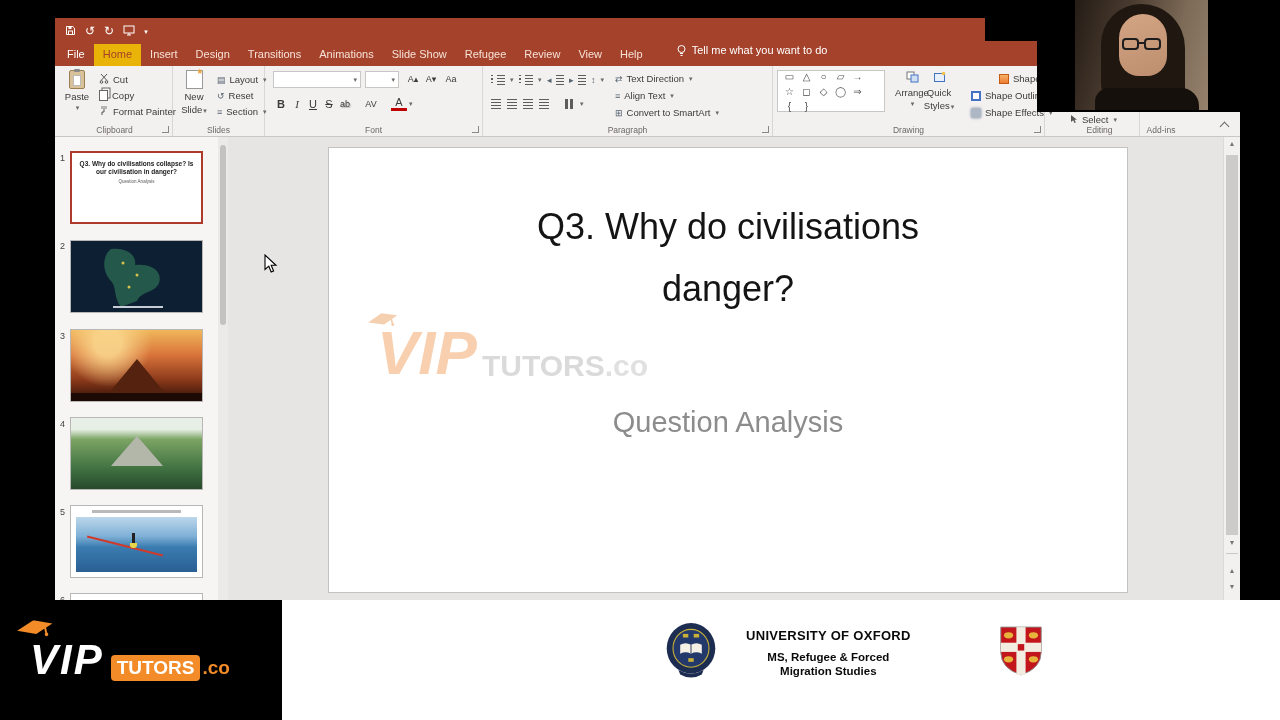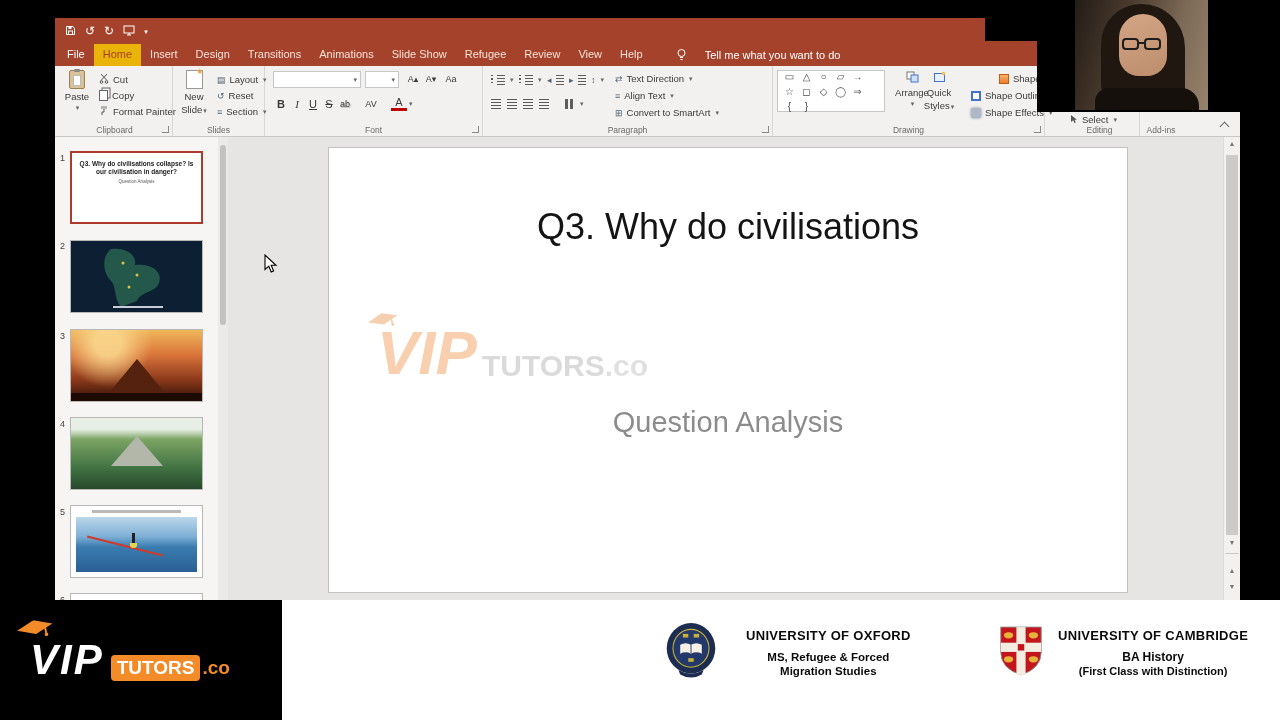--- a/index.html
+++ b/index.html
@@ -9,21 +9,21 @@
   .win{position:absolute;left:55px;top:18px;width:1185px;height:582px;background:#f3f1f0;}
 
   .titlebar{position:absolute;top:0;left:0;right:0;height:26px;background:#a5422b;display:flex;align-items:center;color:#fff;}
   .qat{display:flex;align-items:center;gap:9px;padding-left:10px;z-index:2;}
   .qat .g{color:#fff;font-size:12px;line-height:1;}
   .title-text{position:absolute;left:0;right:200px;text-align:center;font-size:10.5px;color:#fff;}
 
   .tabrow{position:absolute;top:26px;left:0;right:0;height:22px;background:#a5422b;display:flex;align-items:stretch;padding-left:3px;font-size:11px;}
   .tab{padding:4px 9px 3px;color:#f7e2d8;white-space:nowrap;}
   .tab.active{background:#eab308;color:#a5422b;}
-  .tellme{display:flex;align-items:center;gap:18px;margin-left:24px;color:#fff;font-size:11px;white-space:nowrap;}
+  .tellme{display:flex;gap:5px;margin-left:24px;color:#fff;font-size:11px;white-space:nowrap;}
 
   .ribbon{position:absolute;top:48px;left:0;right:0;height:71px;background:#f3f1f0;border-bottom:1px solid #c9c7c5;font-size:9.5px;color:#3b3a39;}
   .grp{position:absolute;top:0;height:70px;border-right:1px solid #d9d7d5;}
   .grp-label{position:absolute;bottom:1px;left:0;right:0;text-align:center;font-size:8.5px;color:#6b6966;}
   .launcher{position:absolute;right:3px;bottom:3px;width:7px;height:7px;border-right:1.3px solid #8a8886;border-bottom:1.3px solid #8a8886;}
   .bigbtn{position:absolute;display:flex;flex-direction:column;align-items:center;gap:2px;text-align:center;}
   .sbtn{position:absolute;display:flex;align-items:center;gap:4px;height:15px;white-space:nowrap;}
   .dd{font-size:7px;color:#6b6966;margin-left:1px;}
   .combo{position:absolute;background:#fff;border:1px solid #c9c7c5;height:17px;display:flex;align-items:center;justify-content:flex-end;padding-right:3px;}
   .fbtn{position:absolute;width:16px;height:16px;text-align:center;font-size:11px;line-height:16px;color:#3b3a39;}
@@ -404,20 +404,21 @@
 
     <div class="panel-scroll">
       <div class="pscroll-thumb"></div>
     </div>
   </div>
 
   <div class="canvas">
     <div class="slide">
       <div class="slide-title">
         <div>Q3. Why do civilisations</div>
+        <div>danger?</div>
       </div>
       <div class="slide-sub">Question Analysis</div>
       <div class="wm">
         <span class="wm-cap"><svg width="30" height="20" viewBox="0 0 36 22">
               <polygon points="18,0 36,7 18,14 0,7" fill="#e89a55"></polygon>
               <path d="M28 9 v6" stroke="#e89a55" stroke-width="2" fill="none"></path>
               <circle cx="28" cy="16.5" r="1.8" fill="#e89a55"></circle>
             </svg></span>
         <span class="wm-vip">VIP</span>
         <span class="wm-tut">TUTORS</span>
@@ -489,25 +490,20 @@
         <path d="M3 3 H47 V30 Q47 48 25 55 Q3 48 3 30 Z" fill="#c3161c" stroke="#8e8e8e" stroke-width="1"></path>
         <rect x="20" y="3" width="10" height="52" fill="#f3ece0"></rect>
         <rect x="3" y="20" width="44" height="10" fill="#f3ece0"></rect>
         <ellipse cx="11.5" cy="12" rx="5" ry="3.4" fill="#e8b33a"></ellipse>
         <ellipse cx="38.5" cy="12" rx="5" ry="3.4" fill="#e8b33a"></ellipse>
         <ellipse cx="11.5" cy="38" rx="5" ry="3.4" fill="#e8b33a"></ellipse>
         <ellipse cx="38.5" cy="38" rx="5" ry="3.4" fill="#e8b33a"></ellipse>
         <rect x="21.5" y="21.5" width="7" height="7" fill="#c3161c"></rect>
       </svg>
     </span>
-    <div class="cred-text">
-      <div class="cred-name">UNIVERSITY OF CAMBRIDGE</div>
-      <div class="cred-deg" style="font-size:12px;">BA History</div>
-      <div class="cred-deg" style="font-size:11px;">(First Class with Distinction)</div>
-    </div>
   </div>
 </div>
 
 <span class="cursor">
   <svg width="14" height="20" viewBox="0 0 14 20">
       <path d="M1 1 L1 15.5 L4.8 12.2 L7.2 18 L9.6 17 L7.2 11.3 L12 11.3 Z" fill="#fff" stroke="#000" stroke-width="1.1"></path>
     </svg>
 </span>
 
 </body></html>

